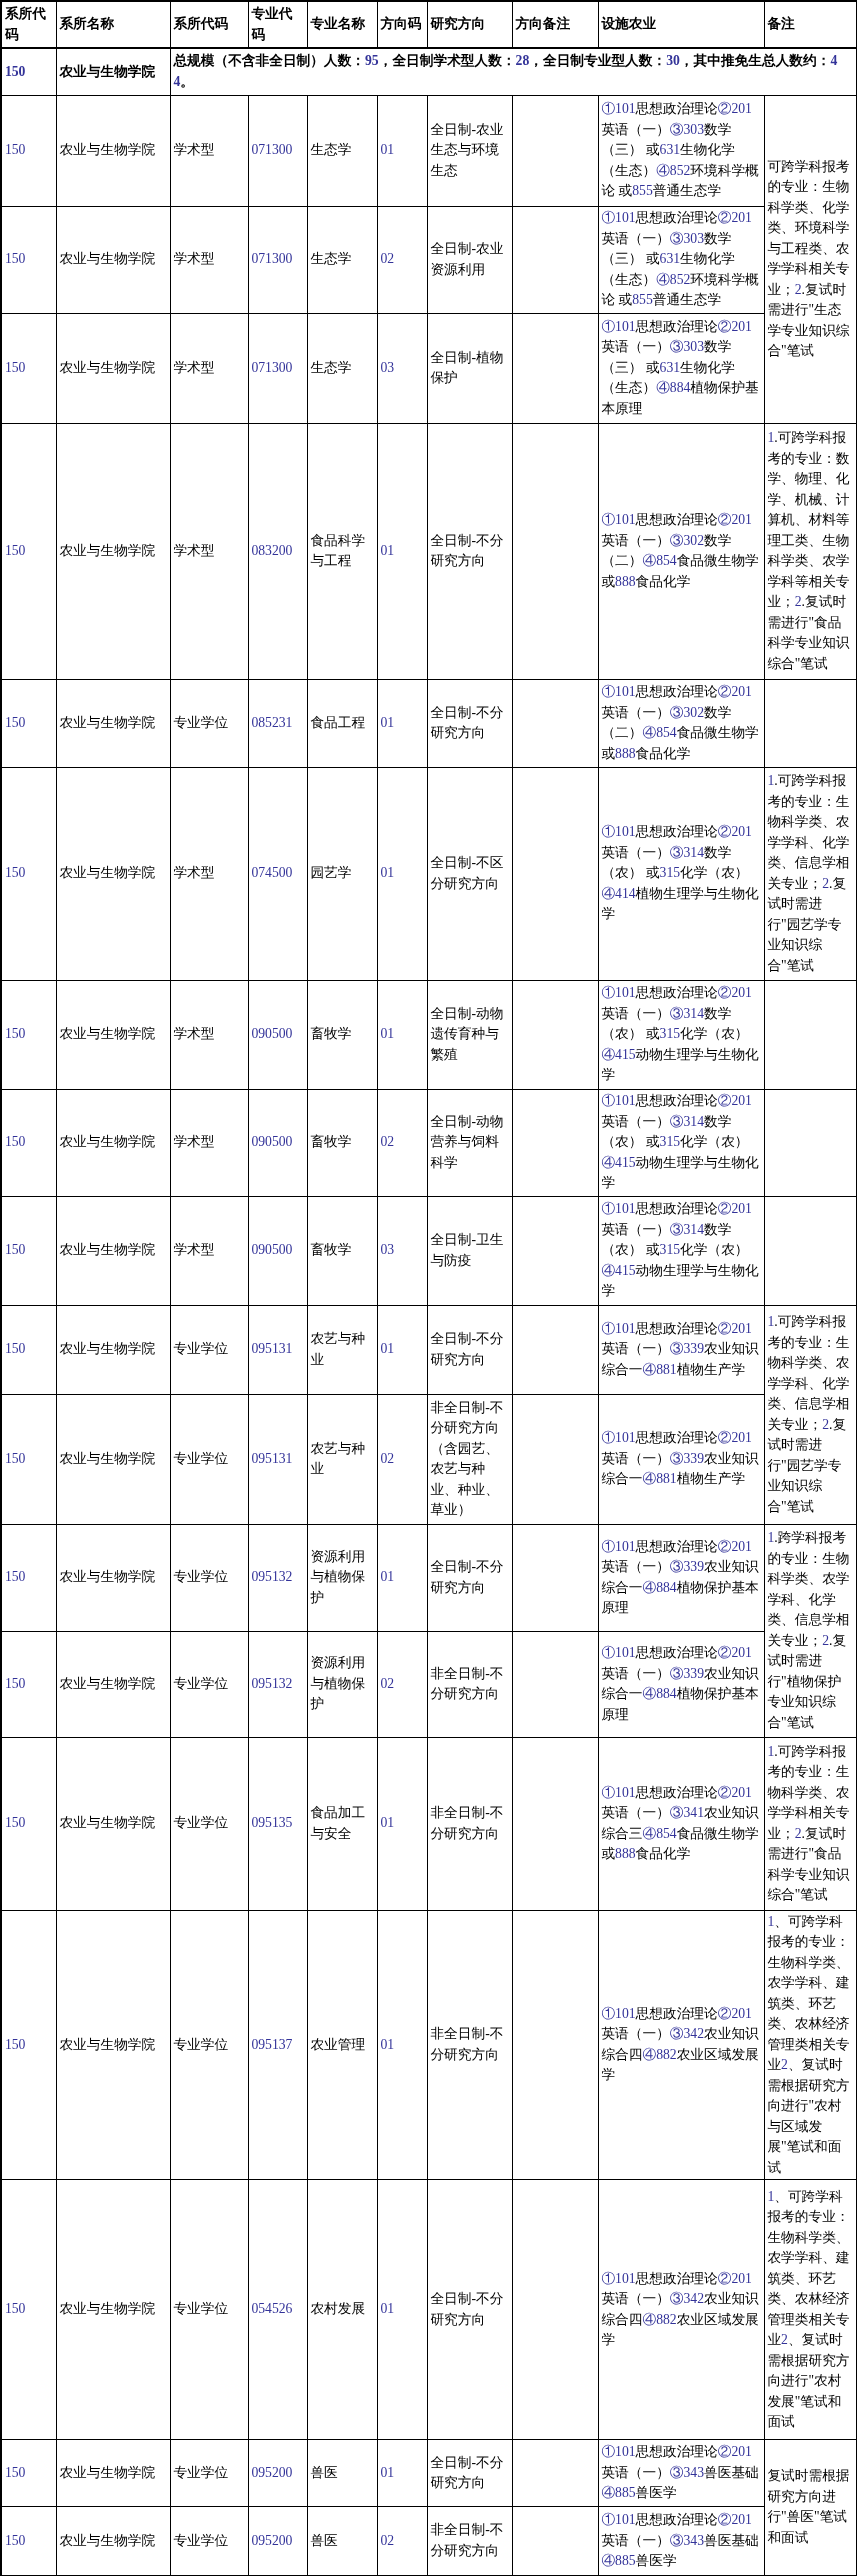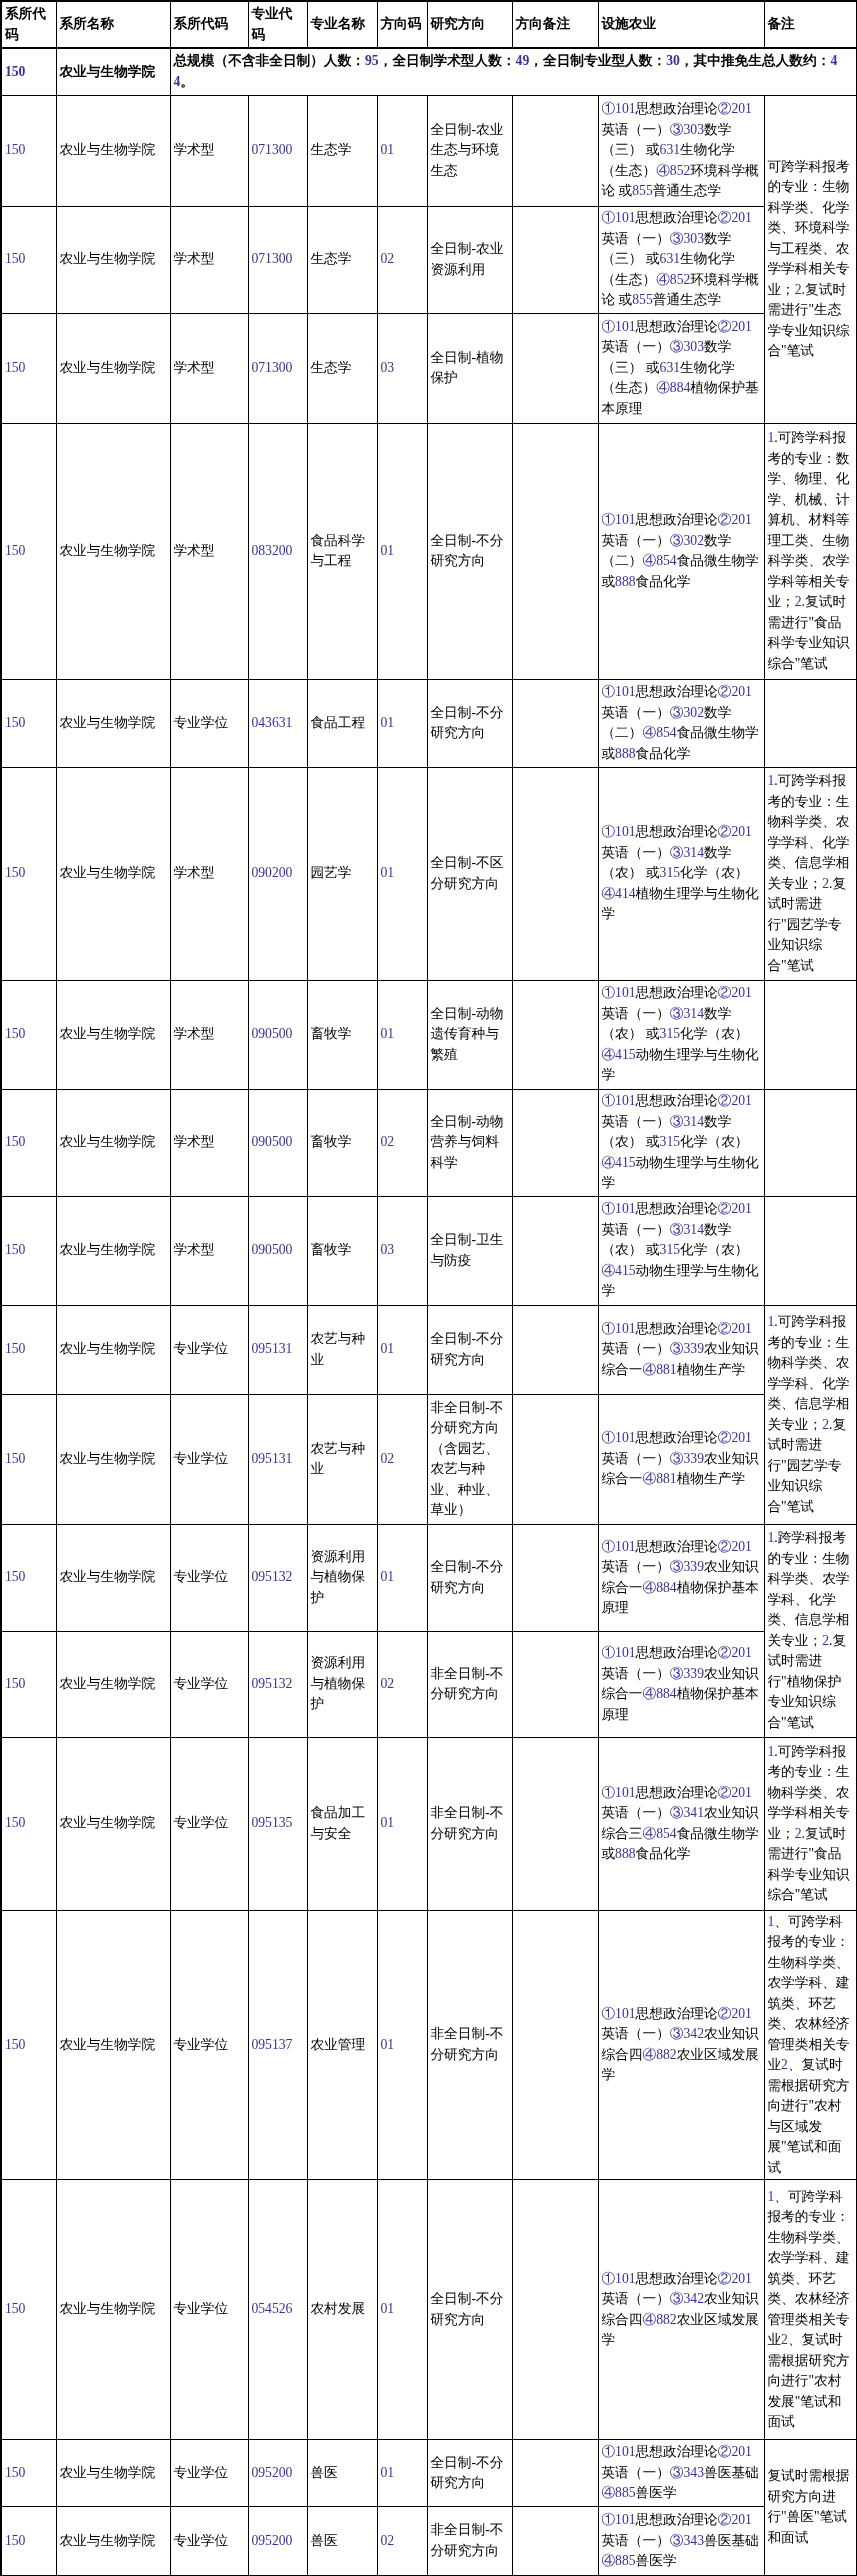--- a/index.html
+++ b/index.html
@@ -58,21 +58,21 @@
           <th>研究方向</th>
           <th>方向备注</th>
           <th>设施农业</th>
           <th>备注</th>
         </tr>
       </thead>
     <tbody>
         <tr class="summary-row" style="height: 47px;">
           <td><span class="num">150</span></td>
           <td>农业与生物学院</td>
-          <td colspan="8">总规模（不含非全日制）人数：<span class="num">95</span>，全日制学术型人数：<span class="num">49</span>，全日制专业型人数：<span class="num">30</span>，其中推免生总人数约：<span class="num">44</span>。</td>
+          <td colspan="8">总规模（不含非全日制）人数：<span class="num">95</span>，全日制学术型人数：<span class="num">28</span>，全日制专业型人数：<span class="num">30</span>，其中推免生总人数约：<span class="num">44</span>。</td>
         </tr>
         <tr style="height: 111px;">
           <td><span class="num">150</span></td>
           <td>农业与生物学院</td>
           <td>学术型</td>
           <td><span class="num">071300</span></td>
           <td>生态学</td>
           <td><span class="num">01</span></td>
           <td>全日制-农业生态与环境生态</td>
           <td></td>
@@ -110,33 +110,33 @@
           <td><span class="num">01</span></td>
           <td>全日制-不分研究方向</td>
           <td></td>
           <td><span class="num">①</span><span class="num">101</span>思想政治理论<span class="num">②</span><span class="num">201</span>英语（一）<span class="num">③</span><span class="num">302</span>数学（二）<span class="num">④</span><span class="num">854</span>食品微生物学 或<span class="num">888</span>食品化学</td>
           <td><span class="num">1</span>.可跨学科报考的专业：数学、物理、化学、机械、计算机、材料等理工类、生物科学类、农学学科等相关专业；<span class="num">2</span>.复试时需进行"食品科学专业知识综合"笔试</td>
         </tr>
         <tr style="height: 88px;">
           <td><span class="num">150</span></td>
           <td>农业与生物学院</td>
           <td>专业学位</td>
-          <td><span class="num">043631</span></td>
+          <td><span class="num">085231</span></td>
           <td>食品工程</td>
           <td><span class="num">01</span></td>
           <td>全日制-不分研究方向</td>
           <td></td>
           <td><span class="num">①</span><span class="num">101</span>思想政治理论<span class="num">②</span><span class="num">201</span>英语（一）<span class="num">③</span><span class="num">302</span>数学（二）<span class="num">④</span><span class="num">854</span>食品微生物学 或<span class="num">888</span>食品化学</td>
           <td></td>
         </tr>
         <tr style="height: 213px;">
           <td><span class="num">150</span></td>
           <td>农业与生物学院</td>
           <td>学术型</td>
-          <td><span class="num">090200</span></td>
+          <td><span class="num">074500</span></td>
           <td>园艺学</td>
           <td><span class="num">01</span></td>
           <td>全日制-不区分研究方向</td>
           <td></td>
           <td><span class="num">①</span><span class="num">101</span>思想政治理论<span class="num">②</span><span class="num">201</span>英语（一）<span class="num">③</span><span class="num">314</span>数学（农） 或<span class="num">315</span>化学（农）<span class="num">④</span><span class="num">414</span>植物生理学与生物化学</td>
           <td><span class="num">1</span>.可跨学科报考的专业：生物科学类、农学学科、化学类、信息学相关专业；<span class="num">2</span>.复试时需进行"园艺学专业知识综合"笔试</td>
         </tr>
         <tr style="height: 109px;">
           <td><span class="num">150</span></td>
           <td>农业与生物学院</td>

